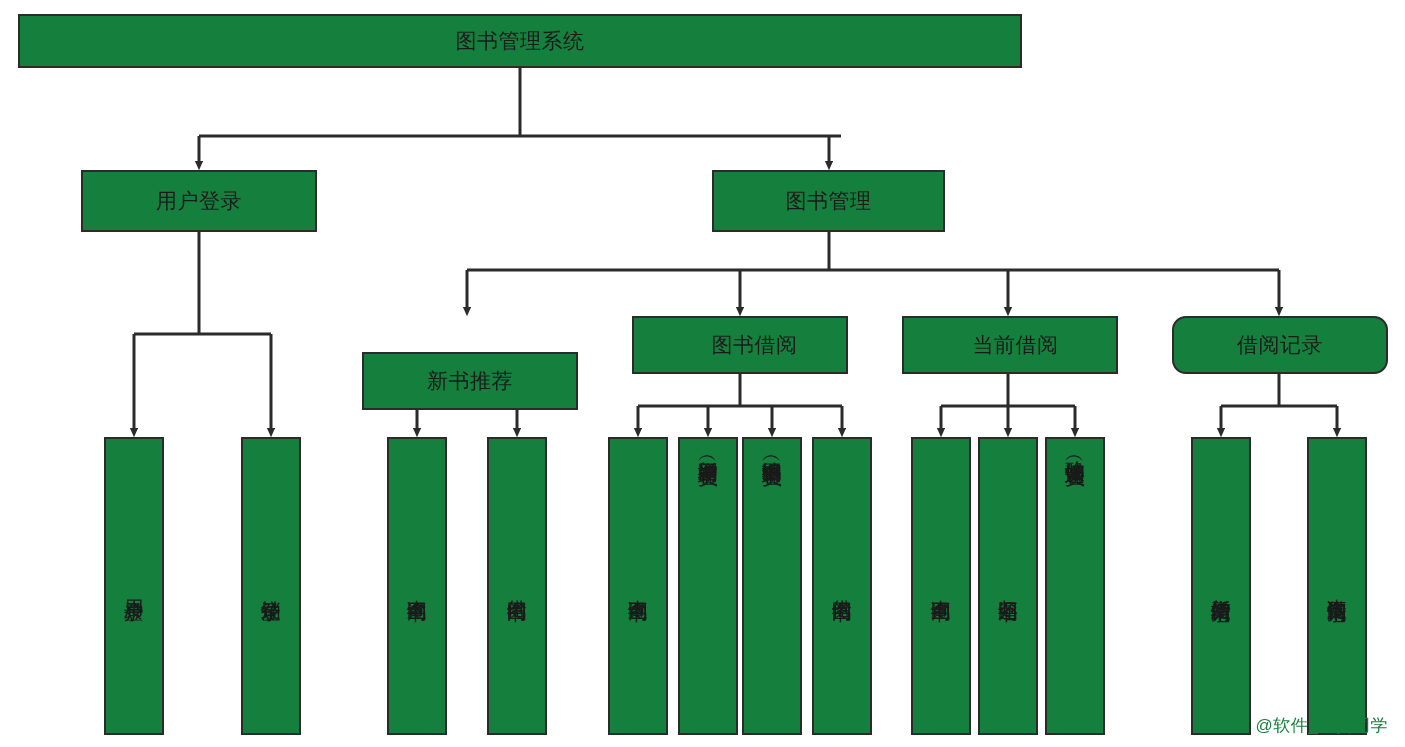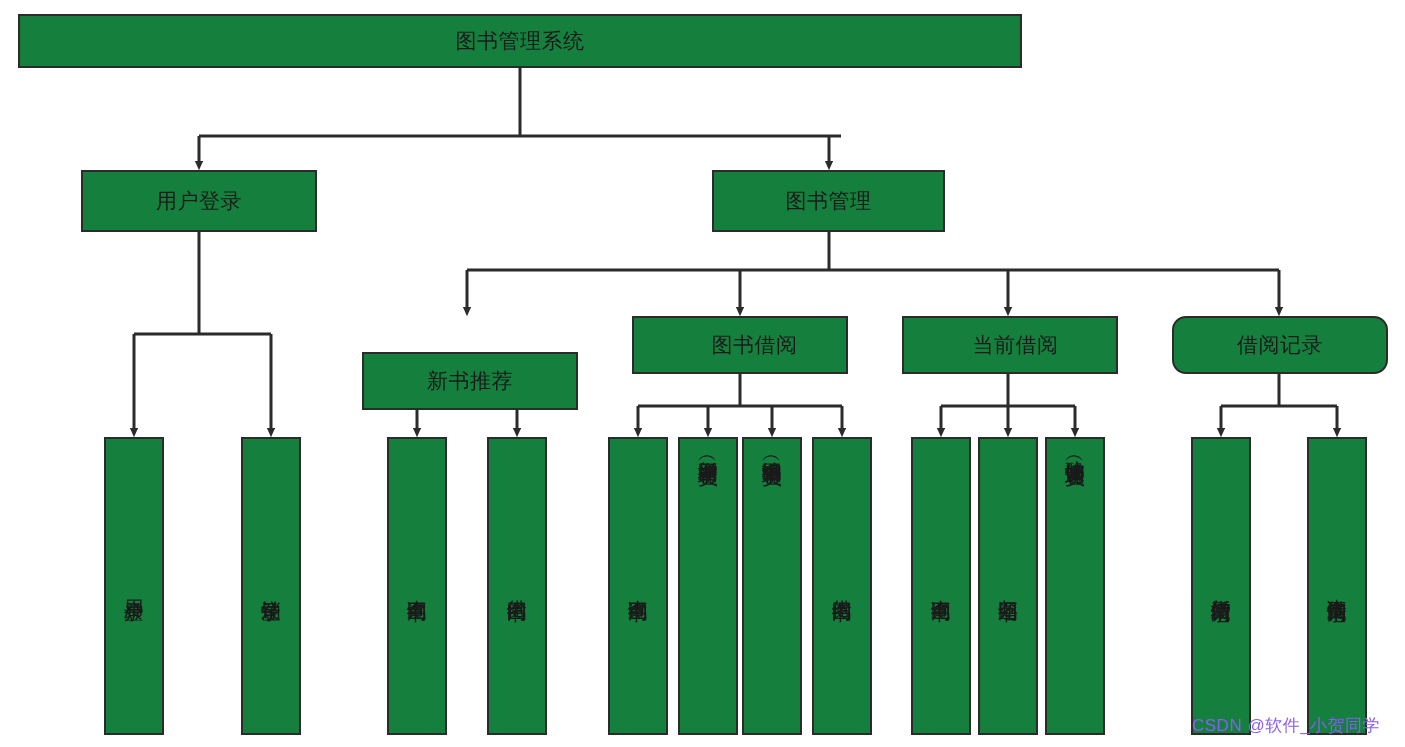--- a/index.html
+++ b/index.html
@@ -60,23 +60,24 @@
     position: absolute;
     left: 0;
     top: 0;
     pointer-events: none;
   }
   #watermark {
     position: absolute;
     left: 1192px;
     top: 714px;
     font-size: 17px;
-    color: #8b5cf6;
+    color: #15803d;
     white-space: nowrap;
     letter-spacing: 0.5px;
+    padding-left: 8px;
   }
 </style>
 </head>
 <body>
 
 <div id="diagram-root">
 
   <svg id="edges" width="1405" height="747">
     <defs>
       <marker id="arrow" markerWidth="11" markerHeight="11" refX="1.2" refY="4.2" orient="auto" markerUnits="userSpaceOnUse">

